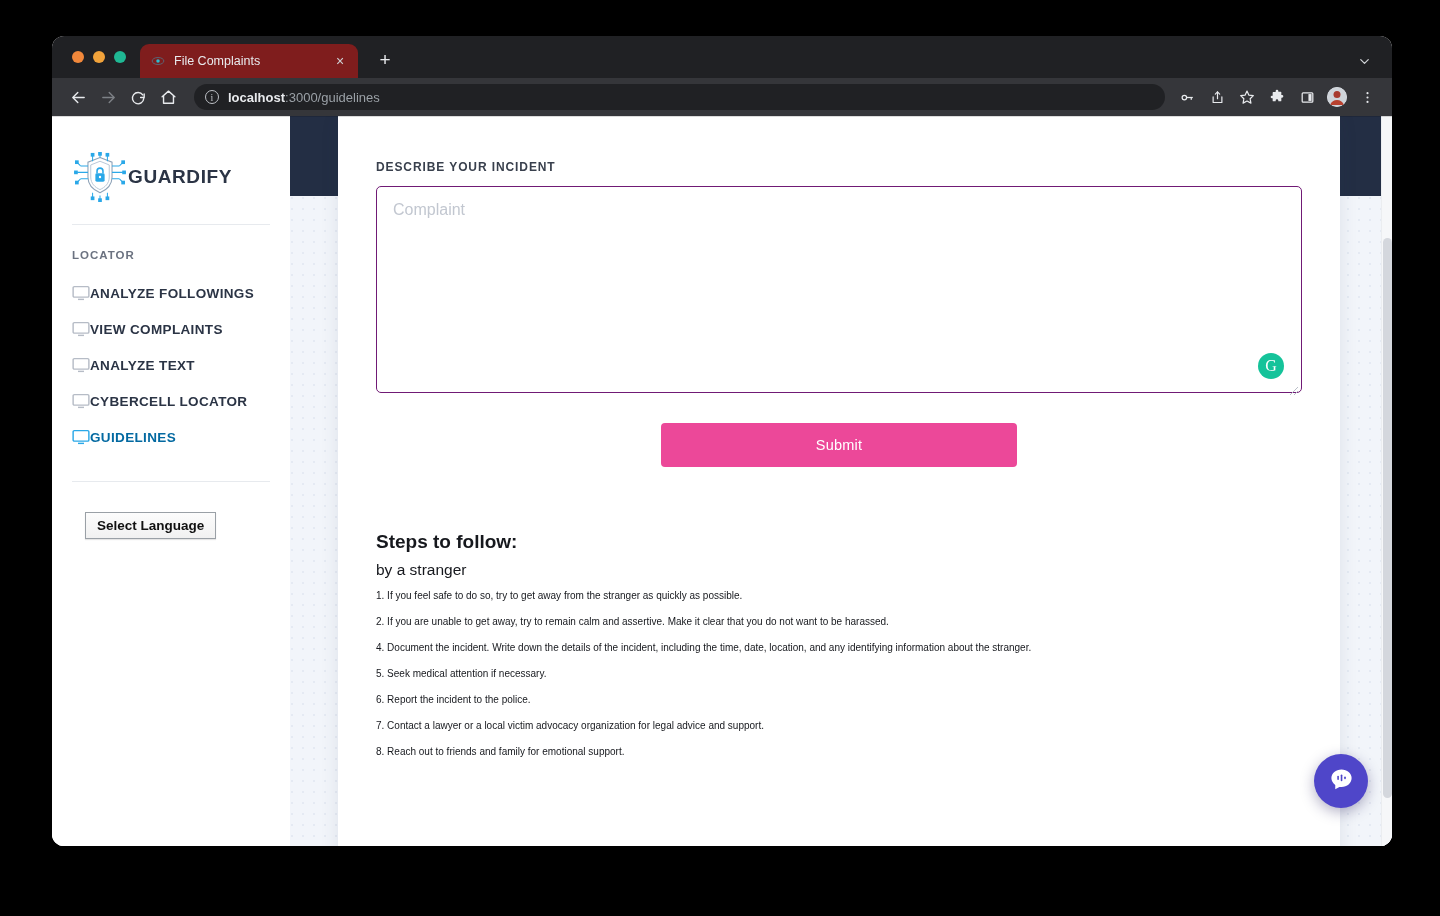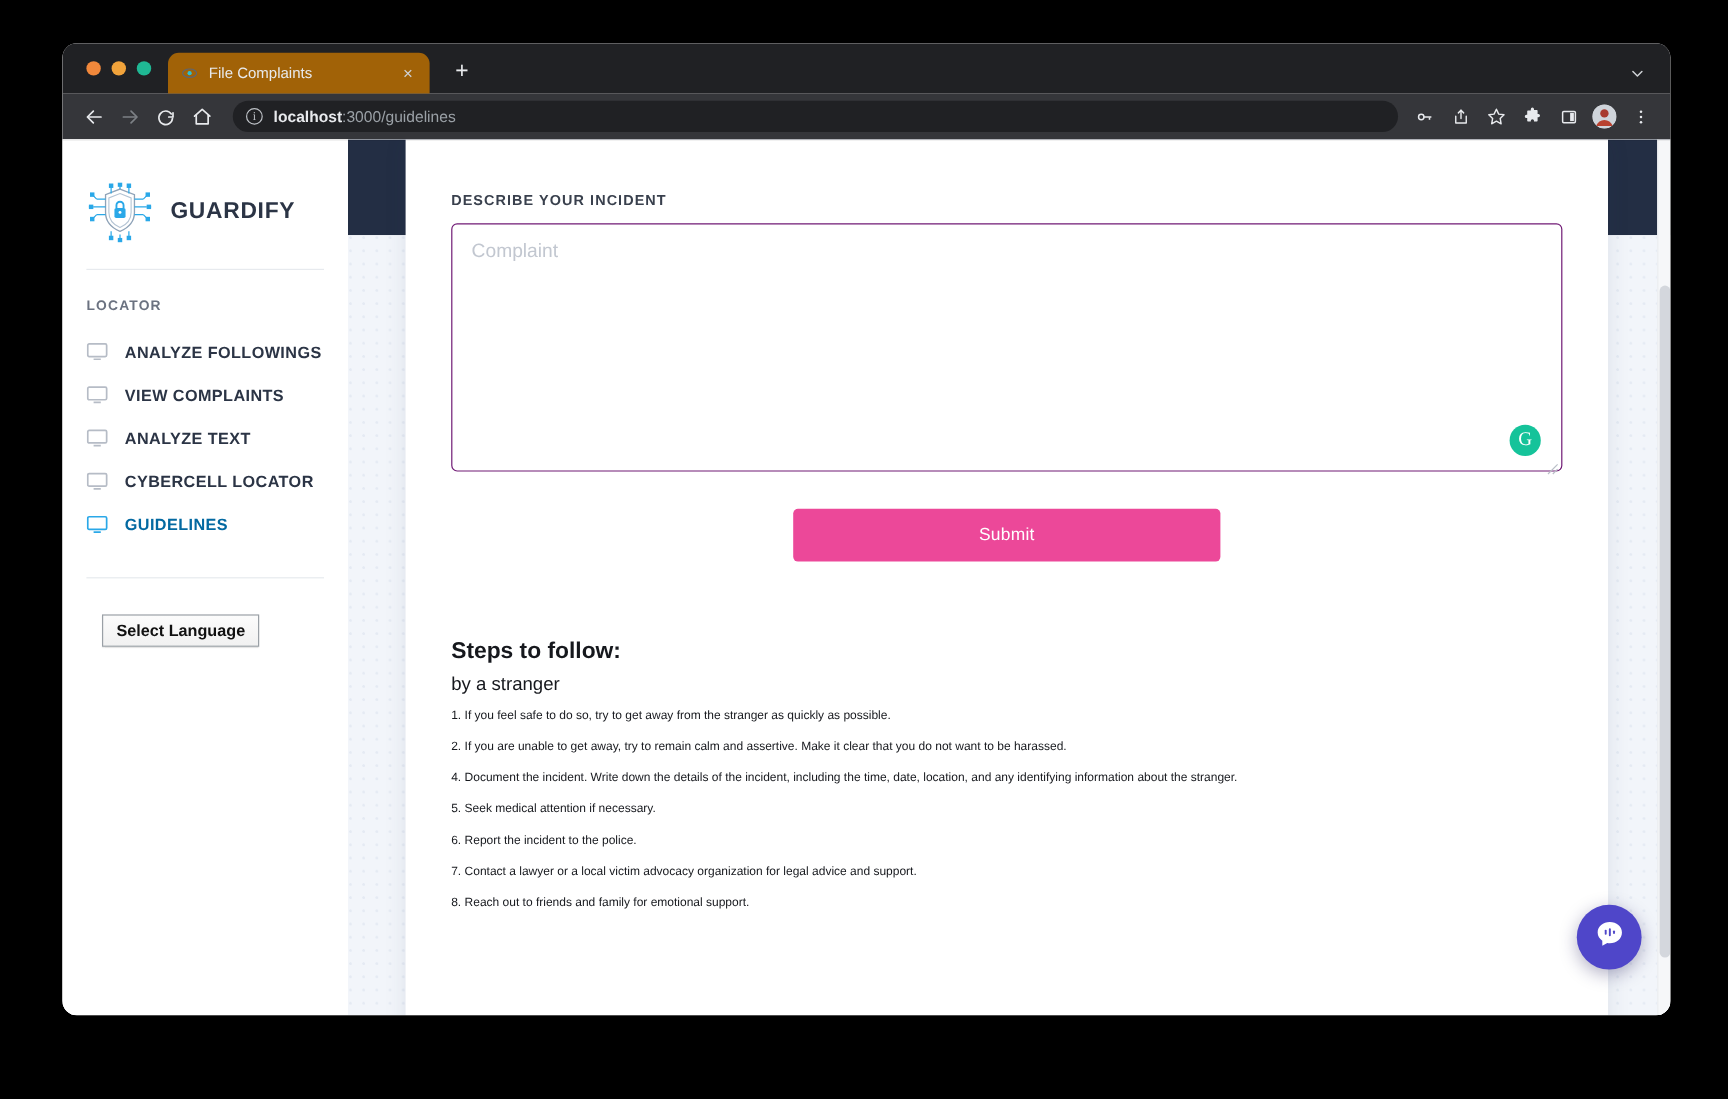--- a/index.html
+++ b/index.html
@@ -34,21 +34,21 @@
     position: absolute; left: 20px; top: 15px;
   }
   .dot { width: 12px; height: 12px; border-radius: 50%; }
   .dot.red { background: #f1883b; }
   .dot.yellow { background: #f1a33b; }
   .dot.green { background: #1fb894; }
 
   .tab {
     position: absolute; left: 88px; bottom: 0;
     width: 218px; height: 34px;
-    background: #a16207;
+    background: #7f1d1d;
     border-radius: 9px 9px 0 0;
     display: flex; align-items: center;
     padding: 0 10px;
     gap: 9px;
   }
   .tab-fav {
     width: 15px; height: 15px;
     flex: 0 0 15px;
     display: flex; align-items: center; justify-content: center;
   }
@@ -143,21 +143,20 @@
   .sidebar {
     width: 238px;
     flex: 0 0 238px;
     background: #fff;
     padding: 0 0 0 0;
     position: relative;
     z-index: 3;
   }
   .brand {
     display: flex; align-items: center;
-    gap: 14px;
     padding: 26px 0 0 20px;
     height: 96px;
   }
   .brand-logo { width: 56px; height: 50px; flex: 0 0 56px; }
   .brand-name {
     font-size: 19px; font-weight: 700;
     letter-spacing: .6px;
     color: #2b3445;
   }
   .side-rule {
@@ -166,21 +165,20 @@
   }
   .features-label {
     font-size: 11.5px; font-weight: 700;
     letter-spacing: 1px;
     color: #6b7280;
     padding: 24px 0 0 20px;
   }
   .nav { padding-top: 14px; }
   .nav-item {
     display: flex; align-items: center;
-    gap: 14px;
     padding: 10px 0 10px 20px;
     color: #2b3445;
     font-size: 13.5px;
     font-weight: 700;
     letter-spacing: .35px;
   }
   .nav-item .nav-ico {
     width: 18px; height: 16px;
     flex: 0 0 18px;
     color: #b6bcc6;

